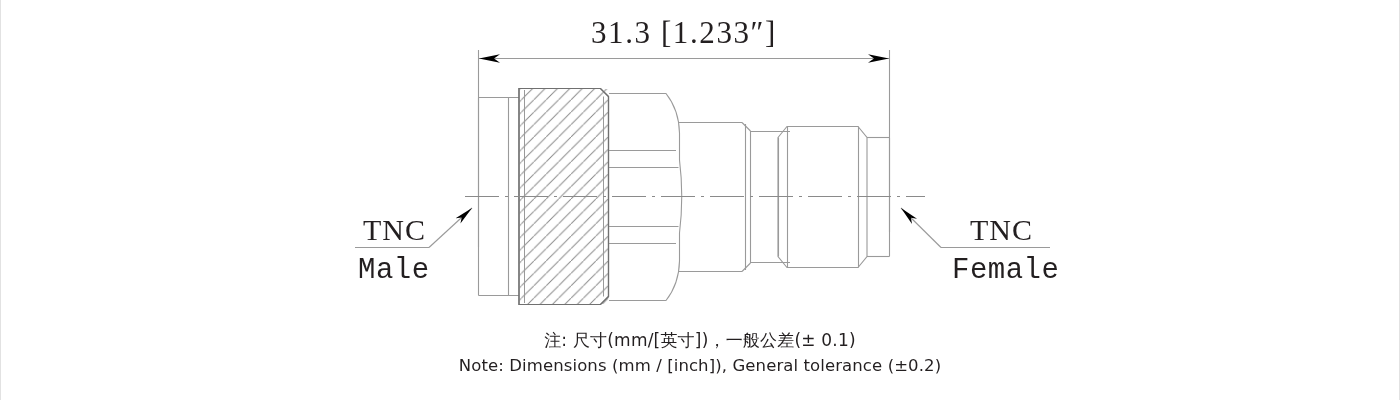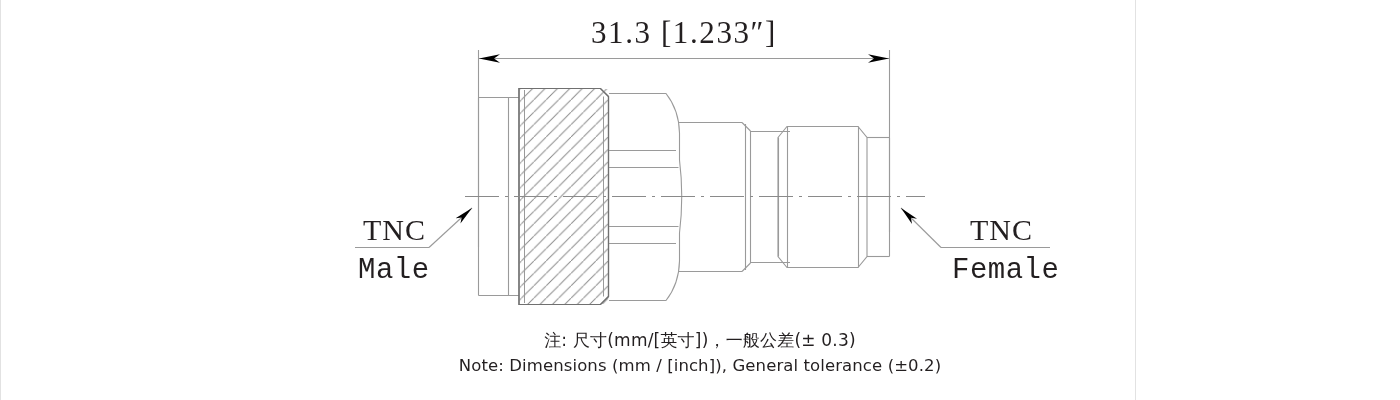--- a/index.html
+++ b/index.html
@@ -2,21 +2,21 @@
 <html><head>
 <meta charset="utf-8">
 <style>
   html, body {
     margin: 0;
     padding: 0;
     background: #ffffff;
   }
   #page {
     position: relative;
-    width: 1136px;
+    width: 1400px;
     height: 400px;
     background: #ffffff;
     overflow: hidden;
     font-family: "Liberation Serif", serif;
   }
   #page::before,
   #page::after {
     content: "";
     position: absolute;
     top: 0;
@@ -153,17 +153,17 @@
 
     <g>
       <line x1="1050" y1="247.5" x2="941" y2="247.5" stroke="#9a9a9a" stroke-width="1.1"></line>
       <line x1="941" y1="247.5" x2="901" y2="208" stroke="#9a9a9a" stroke-width="1.1" marker-end="url(#arrLead)"></line>
       <text x="970" y="240" font-family="'Liberation Serif', serif" font-size="30" fill="#231f20" letter-spacing="1">TNC</text>
       <text x="952" y="278" font-family="'Liberation Mono', monospace" font-size="29" fill="#231f20" letter-spacing="0.5">Female</text>
     </g>
   </svg>
 
   <div class="note-block">
-    <div class="note-line-cn">注: 尺寸(mm/[英寸])，一般公差(± 0.3)</div>
+    <div class="note-line-cn">注: 尺寸(mm/[英寸])，一般公差(± 0.1)</div>
     <div class="note-line-en">Note: Dimensions (mm / [inch]), General tolerance (±0.2)</div>
   </div>
 
 </div>
 
 </body></html>

